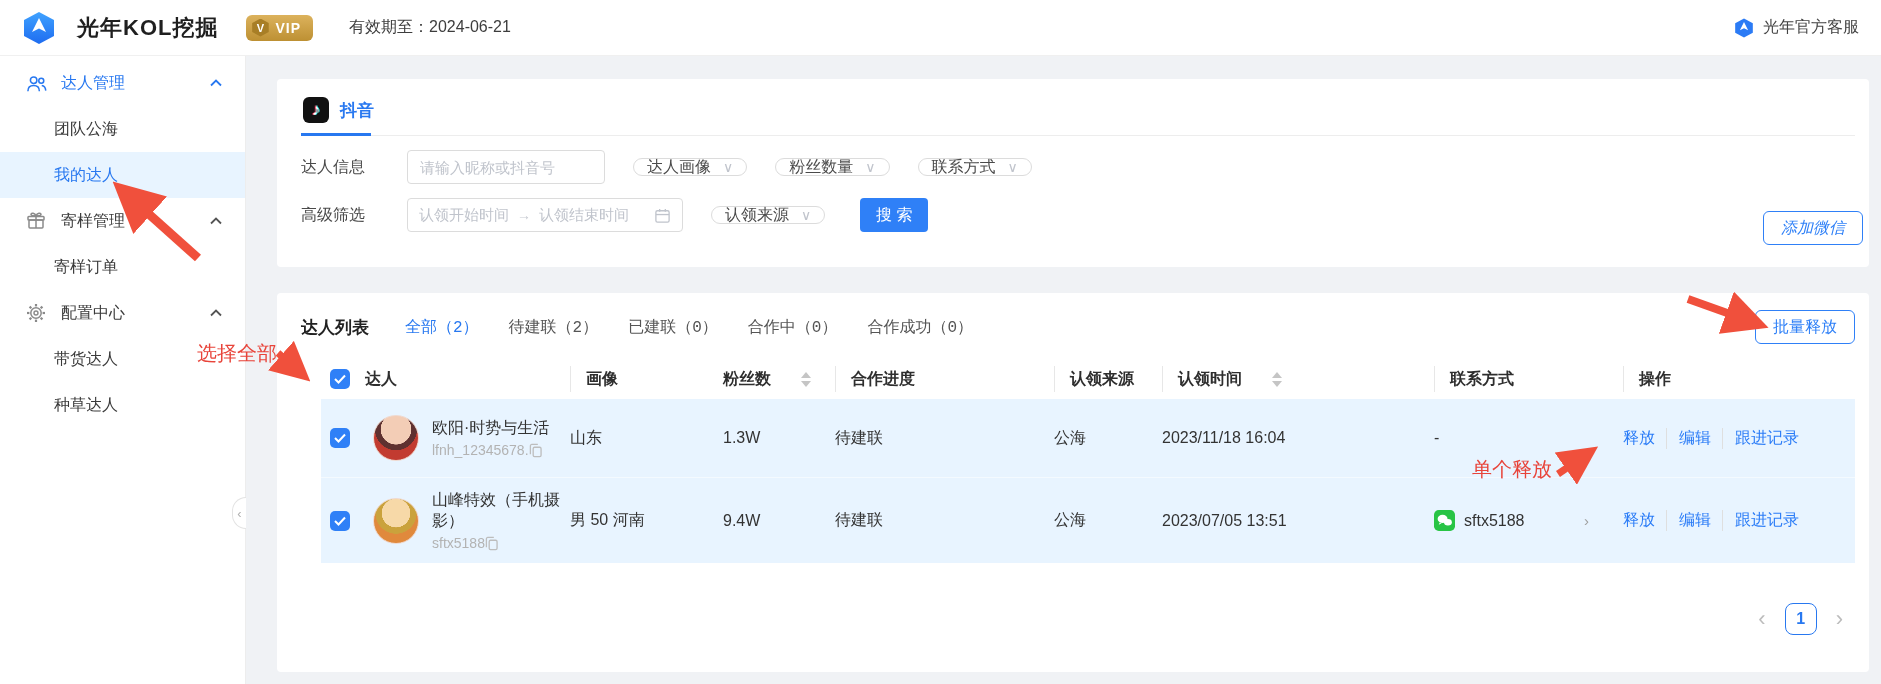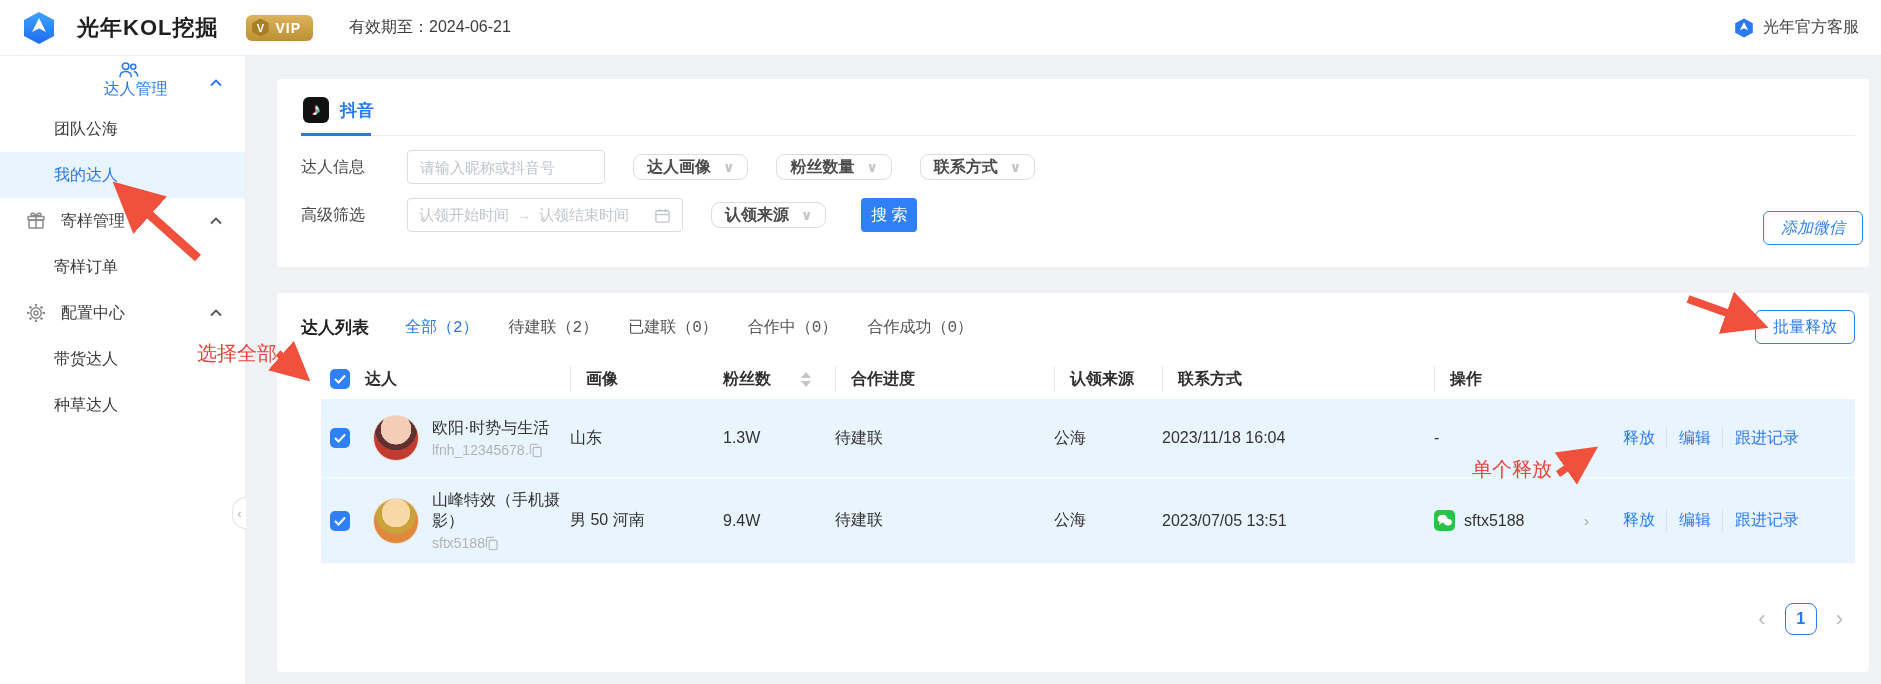--- a/index.html
+++ b/index.html
@@ -23,21 +23,21 @@
   .expiry { margin-left:36px; font-size:16px; color:#3d3d3d; }
   .topbar-right { margin-left:auto; display:flex; align-items:center; gap:9px; font-size:16px; color:#444; cursor:pointer; }
   
   .sidebar { position:absolute; top:56px; left:0; bottom:0; width:246px; background:#fff;
     border-right:1px solid #ededed; padding-top:4px; z-index:5; }
   .side-item { height:46px; display:flex; align-items:center; padding-left:26px; font-size:16px;
     color:#3a3a3a; cursor:pointer; position:relative; }
   .side-item .s-icon { width:22px; margin-right:13px; display:flex; align-items:center; }
   .side-item .chev { position:absolute; right:22px; top:50%; transform:translateY(-50%); display:flex; }
   .side-item.child { padding-left:54px; }
-  .side-item.blue { color:#2878f0;flex-direction:column; }
+  .side-item.blue { color:#2878f0; }
   .side-item.active { background:#e8f4ff; color:#2878f0; }
   .collapse-tab { position:absolute; left:232px; top:497px; width:14px; height:32px; background:#fff;
     border:1px solid #e3e3e3; border-right:none; border-radius:16px 0 0 16px; display:flex;
     align-items:center; justify-content:center; color:#b0b0b0; font-size:13px; cursor:pointer; z-index:6; }
   
   .card { position:absolute; left:277px; width:1592px; background:#fff; border-radius:4px; }
   .card1 { top:79px; height:188px; padding:12px 14px 0 24px; }
   .card2 { top:293px; height:379px; padding:16px 14px 0 24px; }
   
   .tabrow { display:flex; align-items:center; gap:11px; padding:6px 0 12px 2px;
@@ -46,27 +46,27 @@
   .douyin-ic { width:26px; height:26px; border-radius:6px; background:#111; color:#fff;
     display:flex; align-items:center; justify-content:center; font-size:17px;
     text-shadow:1px 0 0 #25f4ee, -1px 0 0 #fe2c55; }
   .tab-label { color:#2878f0; font-size:17px; font-weight:bold; }
   
   .frow { display:flex; align-items:center; margin-top:14px; gap:28px; }
   .flabel { width:78px; font-size:16px; color:#4a4a4a; flex:none; }
   .finput { width:198px; height:34px; border:1px solid #dcdcdc; border-radius:4px; padding:0 12px;
     font-size:15px; color:#333; background:#fff; outline:none; font-family:inherit; }
   .finput::placeholder { color:#c0c4cc; }
-  .fselect { height:26px; border:1px solid #dcdcdc; border-radius:9px; background:#fff; cursor:pointer;
-    display:flex; align-items:center; gap:12px; padding:0 13px; font-size:16px; color:#4a4a4a;font-weight:bold; }
+  .fselect { height:18px; border:1px solid #dcdcdc; border-radius:9px; background:#fff; cursor:pointer;
+    display:flex; align-items:center; gap:12px; padding:0 13px; font-size:16px; color:#4a4a4a; }
   .fselect .caret, .daterange .caret { color:#c0c4cc; font-size:14px; }
   .daterange { width:276px; height:34px; border:1px solid #dcdcdc; border-radius:4px; background:#fff;
     display:flex; align-items:center; gap:8px; padding:0 11px; font-size:15px; color:#c0c4cc; cursor:pointer; }
   .range-arrow { color:#c8cbd2; font-size:14px; }
-  .search-btn { width:56px; height:34px; margin-left:7px; background:#2f80f7; border:none; border-radius:4px;
+  .search-btn { width:68px; height:34px; margin-left:7px; background:#2f80f7; border:none; border-radius:4px;
     color:#fff; font-size:16px; cursor:pointer; font-family:inherit; }
   .outline-btn { height:34px; padding:0 17px; background:#fff; border:1px solid #2f80f7; border-radius:6px;
     color:#2f80f7; font-size:16px; cursor:pointer; font-family:inherit; }
   .addwechat { position:absolute; right:6px; bottom:22px;font-style:italic; }
   
   .listhead { display:flex; align-items:center; height:36px; }
   .list-title { font-weight:bold; font-size:17px; color:#222; margin-right:36px; }
   .ltab { font-size:16px; color:#555; margin-right:30px; cursor:pointer;font-family:Liberation Mono, monospace; }
   .ltab.active { color:#2878f0; }
   .batch-btn { margin-left:auto; }
@@ -292,20 +292,27 @@
       <div class="th sep">画像</div>
       <div class="th">
         <span>粉丝数</span>
         <span class="sort">
             <i class="up"></i>
             <i class="dn"></i>
           </span>
       </div>
       <div class="th sep">合作进度</div>
       <div class="th sep">认领来源</div>
+      <div class="th sep">
+        <span>认领时间</span>
+        <span class="sort">
+            <i class="up"></i>
+            <i class="dn"></i>
+          </span>
+      </div>
       <div class="th sep">联系方式</div>
       <div class="th sep">操作</div>
     </div>
 
     <div class="trow r1">
       <div class="td c1">
         <span class="cb">
           <svg width="12" height="10" viewBox="0 0 12 10" fill="none" stroke="#fff" stroke-width="2">
               <polyline points="1,5 4.5,8.5 11,1.5"></polyline>
             </svg>

